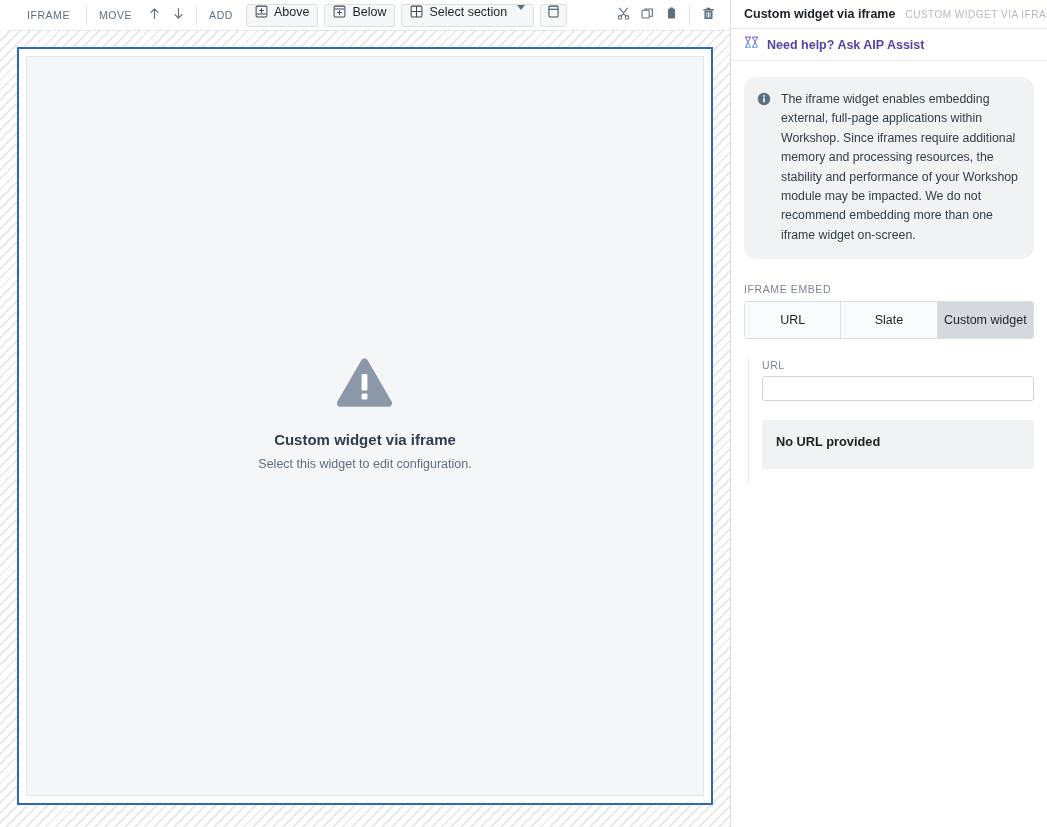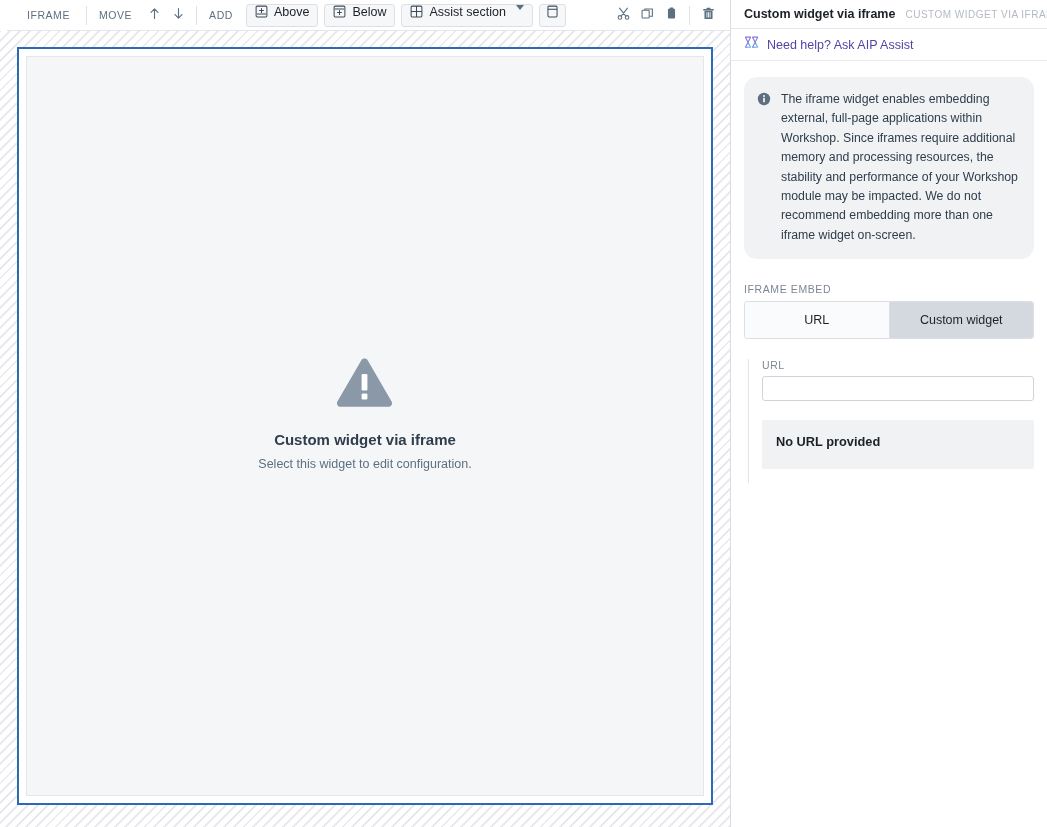--- a/index.html
+++ b/index.html
@@ -236,21 +236,21 @@
     min-height: 32px;
     display: flex;
     align-items: center;
     gap: 7px;
     padding: 0 13px;
     border-bottom: 1px solid #e9ebee;
     cursor: pointer;
   }
   .aip-text {
     font-size: 12.5px;
-    font-weight: 400;
+    font-weight: 700;
     color: #5643a6;
     white-space: nowrap;
   }
 
   .info-callout {
     margin: 16px 13px 0 13px;
     background: #f1f2f4;
     border-radius: 13px;
     padding: 13px 14px 14px 13px;
     display: flex;
@@ -397,21 +397,21 @@
         <span>Below</span>
       </div>
 
       <div class="tb-btn">
         <span>
           <svg width="13" height="13" viewBox="0 0 14 14" fill="none" stroke="#3c4a59" stroke-width="1.1">
             <rect x="1.2" y="1.2" width="11.6" height="11.6" rx="1.2"></rect>
             <path d="M7 1.2 V12.8 M1.2 7 H12.8"></path>
           </svg>
         </span>
-        <span>Assist section</span>
+        <span>Select section</span>
         <span class="caret"></span>
       </div>
 
       <div class="tb-btn icononly">
         <span>
           <svg width="13" height="13" viewBox="0 0 14 14" fill="none" stroke="#3c4a59" stroke-width="1.1">
             <rect x="2.1" y="1.2" width="9.8" height="11.6" rx="1.2"></rect>
             <path d="M2.1 4.6 H11.9"></path>
           </svg>
         </span>
@@ -521,20 +521,23 @@
         </span>
         <p>The iframe widget enables embedding external, full-page applications within Workshop. Since iframes require additional memory and processing resources, the stability and performance of your Workshop module may be impacted. We do not recommend embedding more than one iframe widget on-screen.</p>
       </div>
 
       <div class="section-label">IFRAME EMBED</div>
 
       <div class="segmented">
         <div class="seg">
           <span>URL</span>
         </div>
+        <div class="seg">
+          <span>Slate</span>
+        </div>
         <div class="seg selected">
           <span>Custom widget</span>
         </div>
       </div>
 
       <div class="url-block">
         <div class="field-label">URL</div>
         <input class="url-input" type="text" placeholder="" style="">
 
         <div class="warn-callout">

